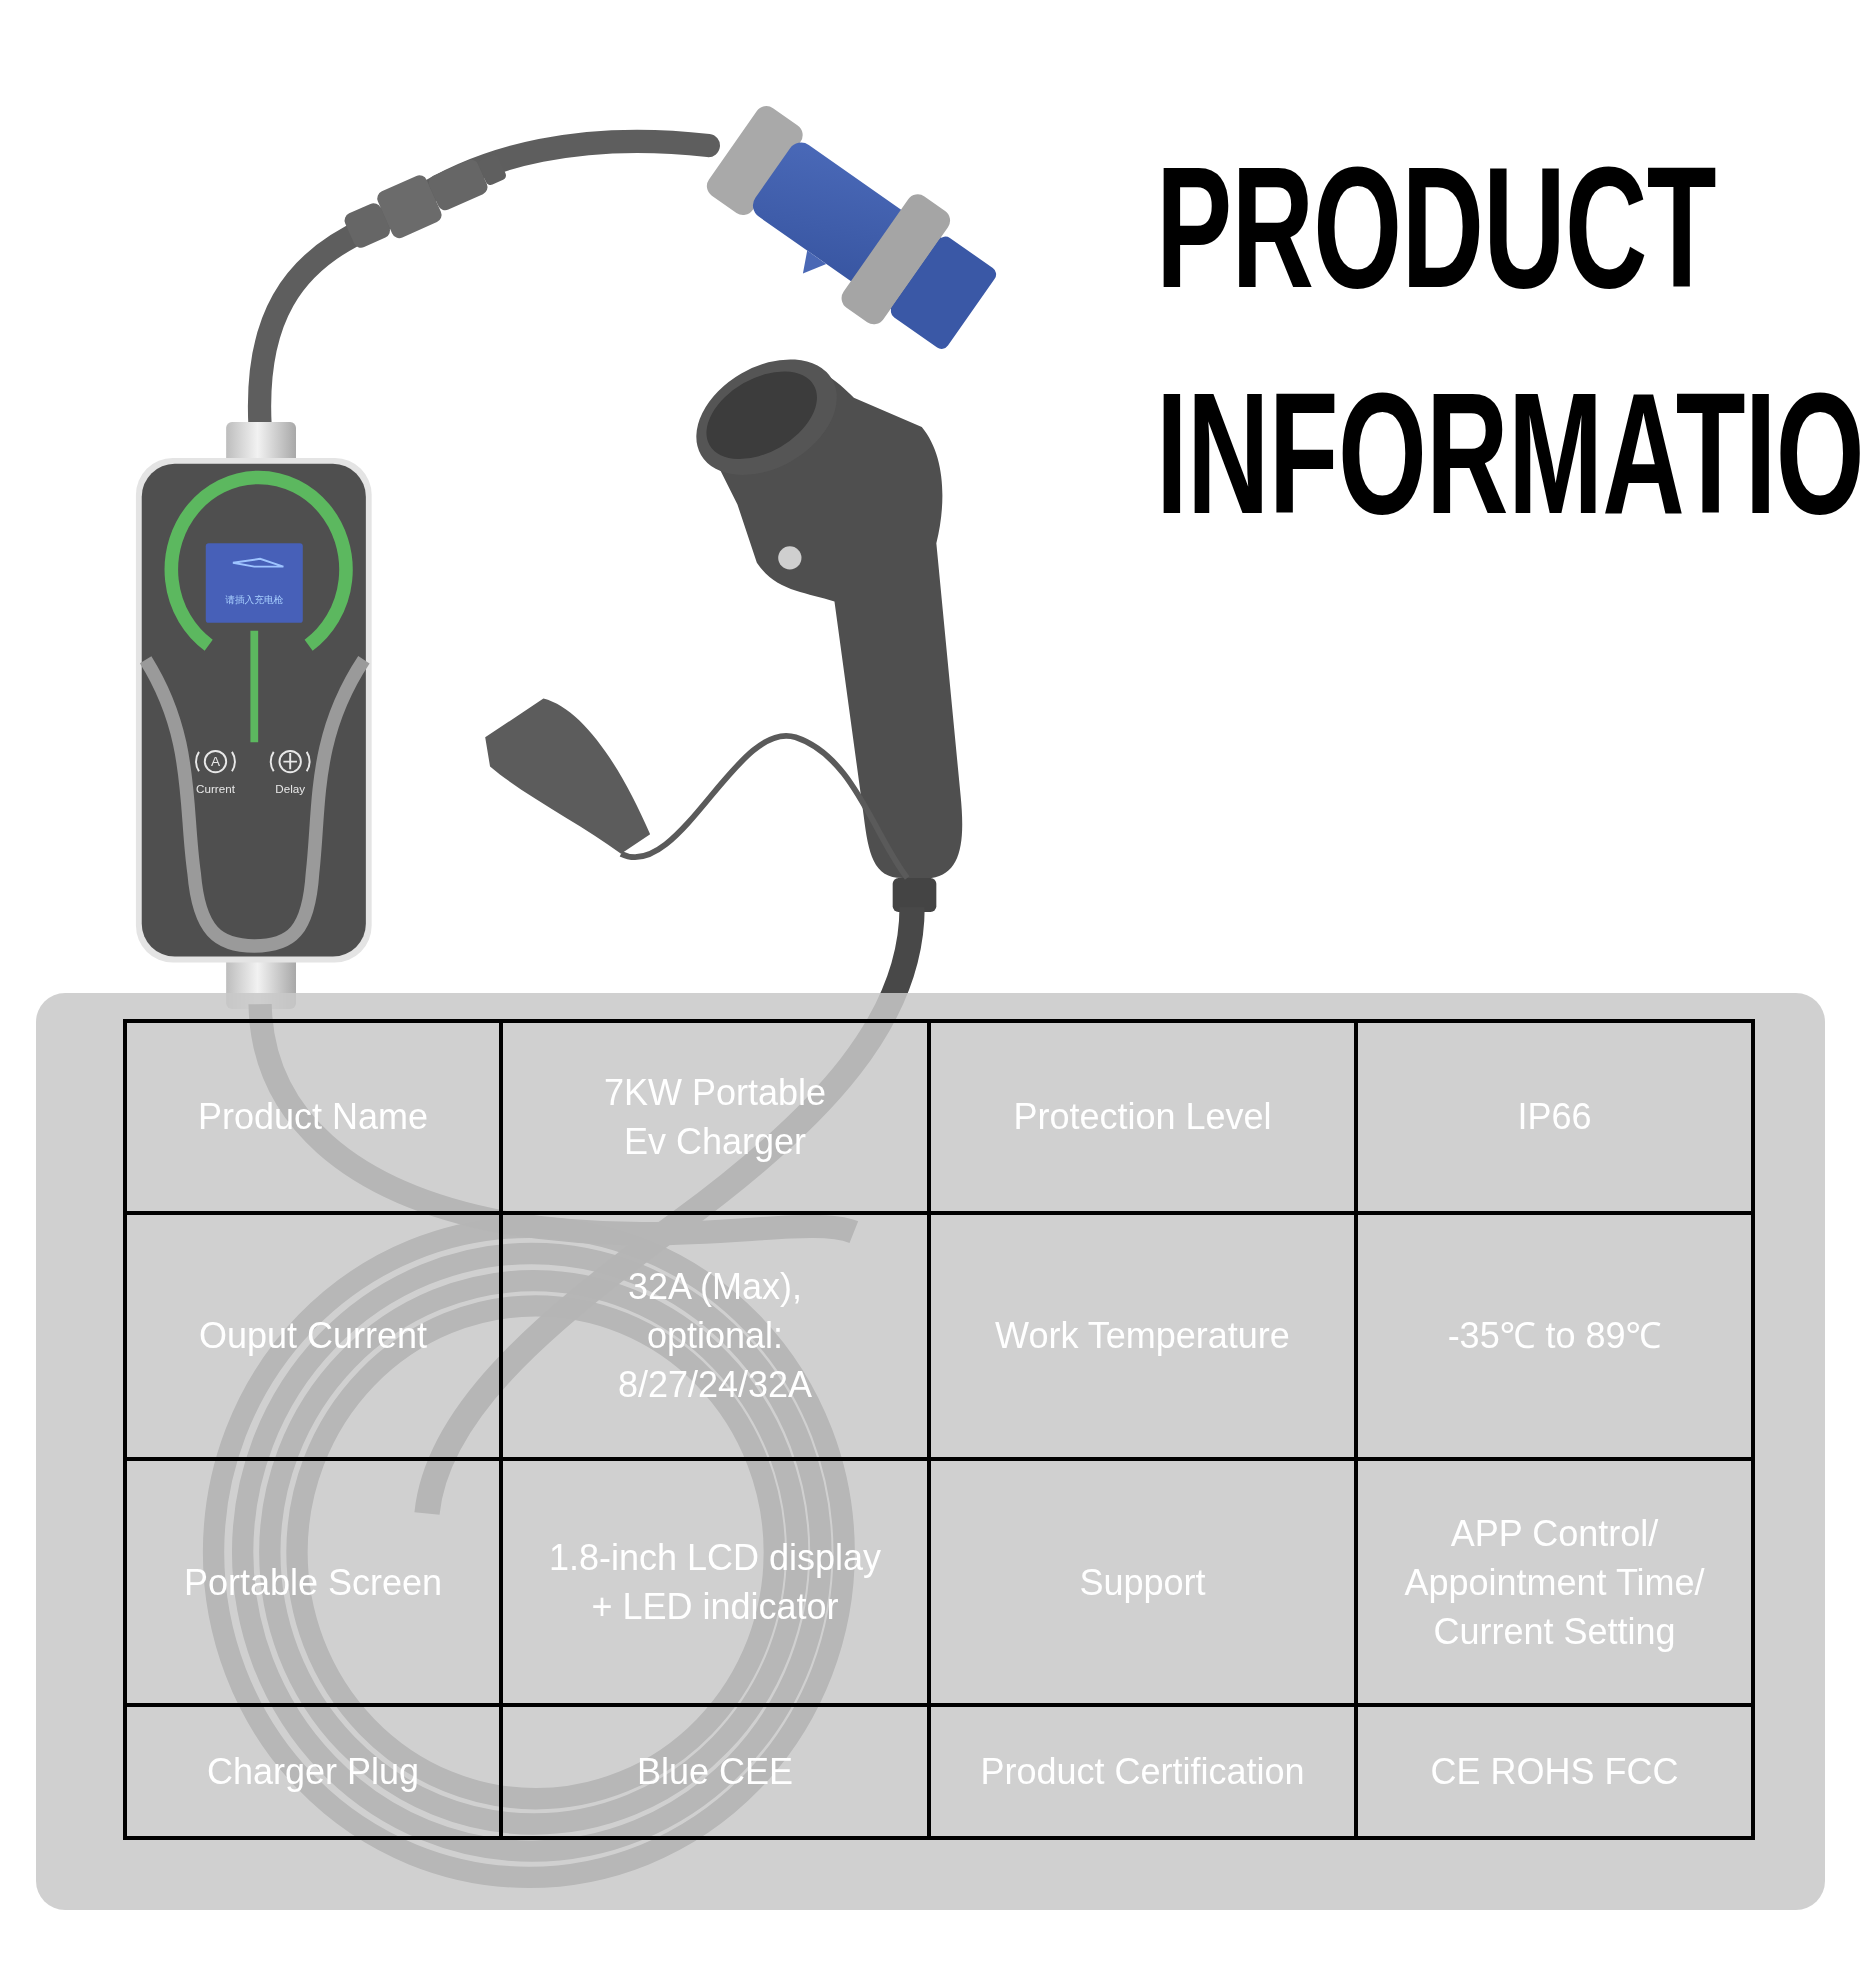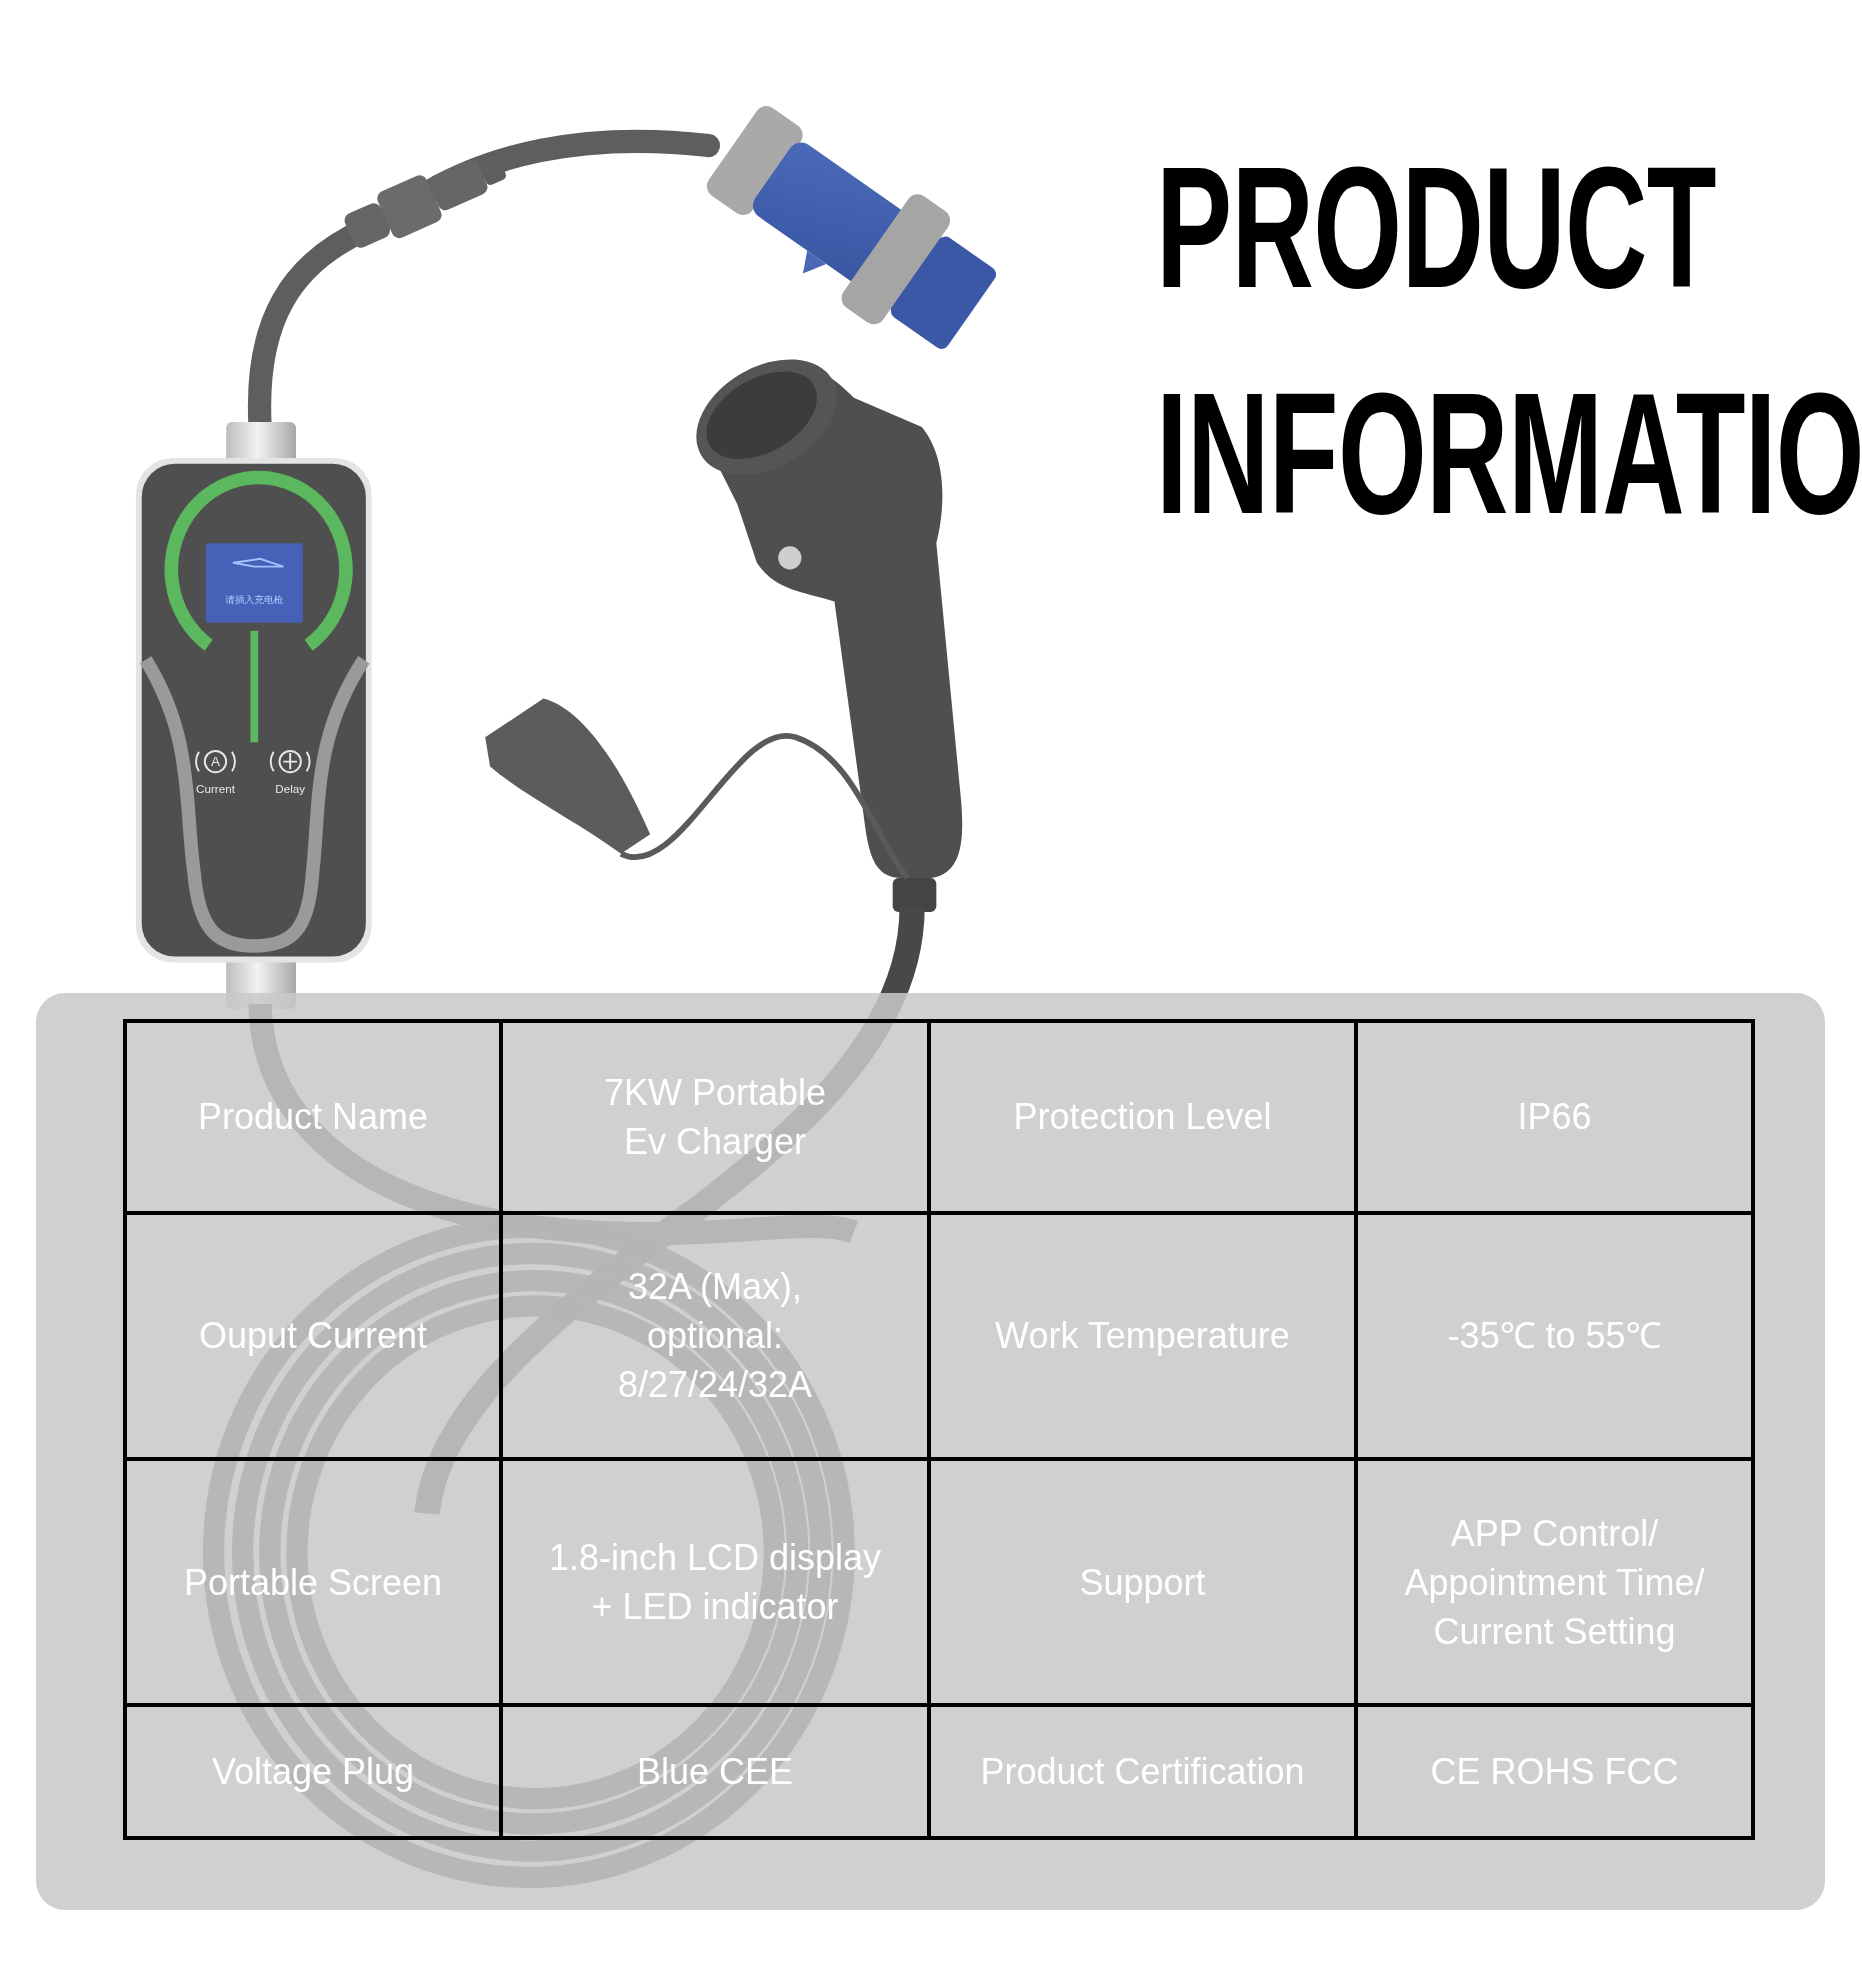--- a/index.html
+++ b/index.html
@@ -141,32 +141,32 @@
 Ev Charger</span></td>
     <td><span>Protection Level</span></td>
     <td><span>IP66</span></td>
   </tr>
   <tr style="height:213px;">
     <td><span>Ouput Current</span></td>
     <td><span style="white-space:pre-line">32A (Max),
 optional:
 8/27/24/32A</span></td>
     <td><span>Work Temperature</span></td>
-    <td><span>-35℃ to 55℃</span></td>
+    <td><span>-35℃ to 89℃</span></td>
   </tr>
   <tr style="height:213px;">
     <td><span>Portable Screen</span></td>
     <td><span style="white-space:pre-line">1.8-inch LCD display
 + LED indicator</span></td>
     <td><span>Support</span></td>
     <td><span style="white-space:pre-line">APP Control/
 Appointment Time/
 Current Setting</span></td>
   </tr>
   <tr style="height:115px;">
-    <td><span>Voltage Plug</span></td>
+    <td><span>Charger Plug</span></td>
     <td><span>Blue CEE</span></td>
     <td><span>Product Certification</span></td>
     <td><span>CE ROHS FCC</span></td>
   </tr>
 </tbody>
   </table>
 
 
 </body></html>

